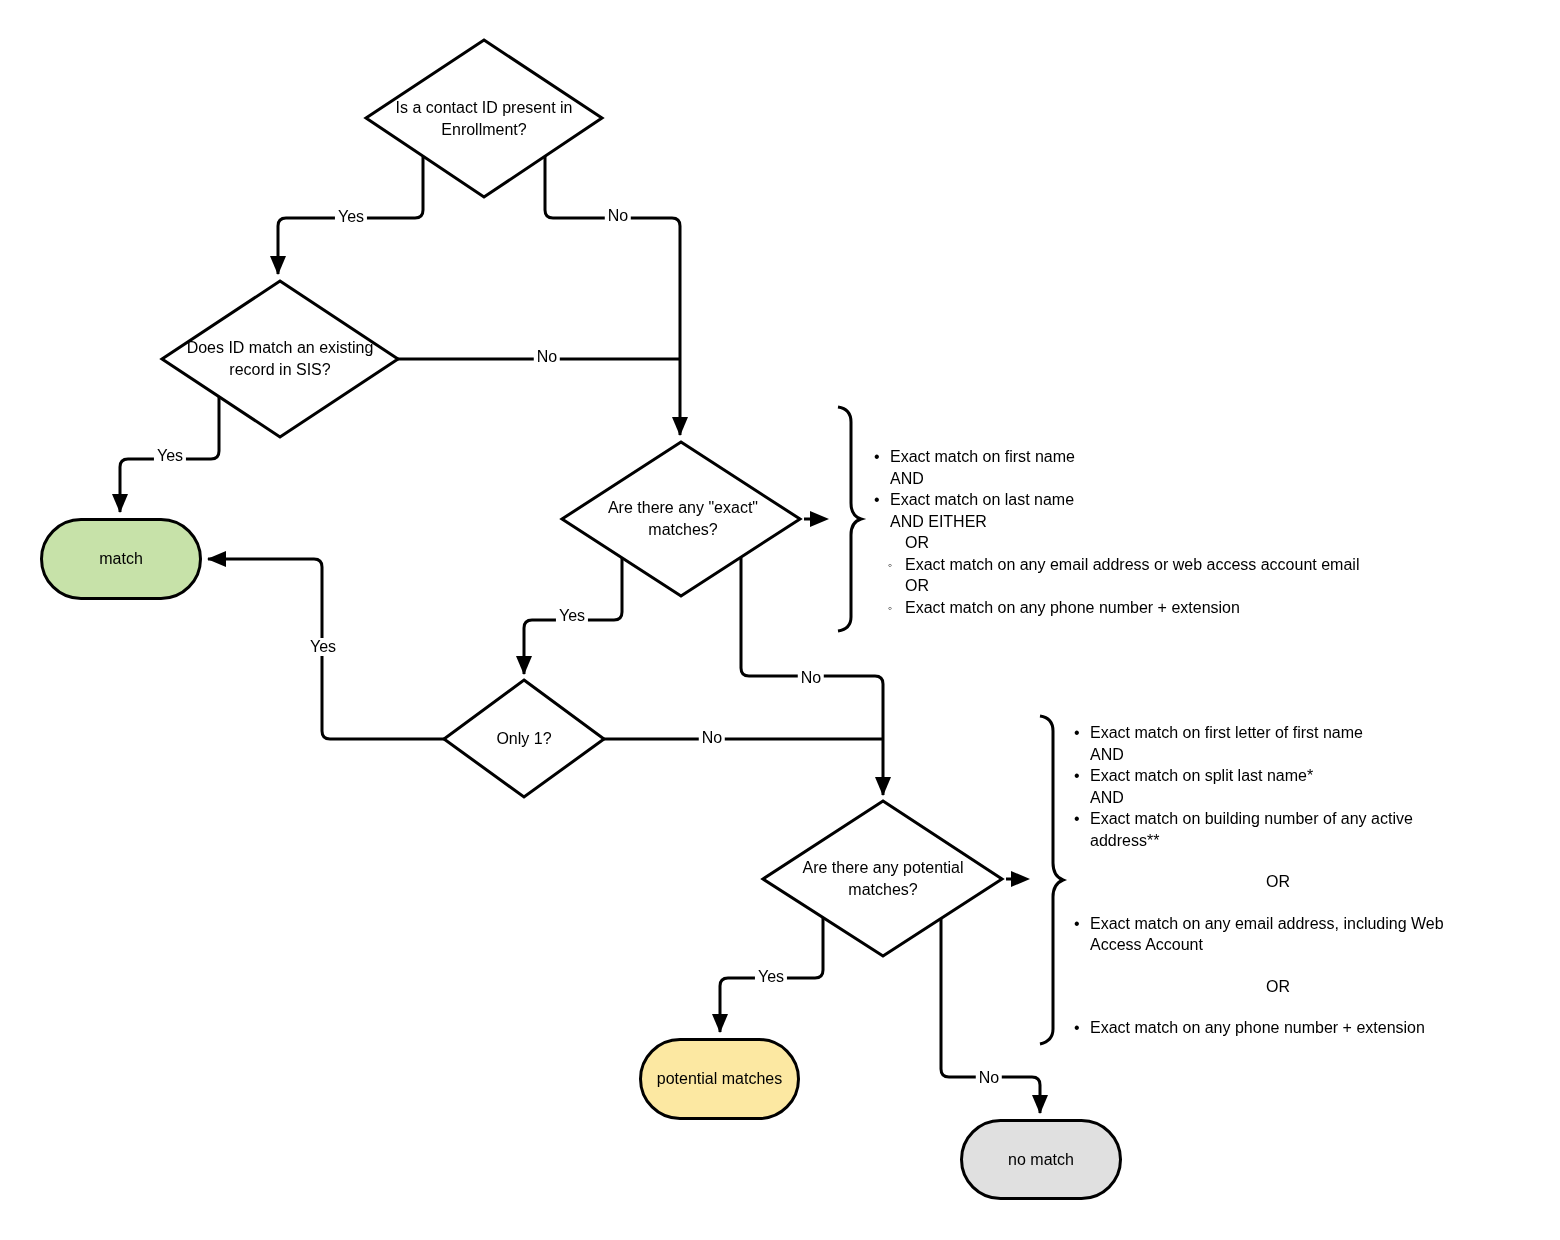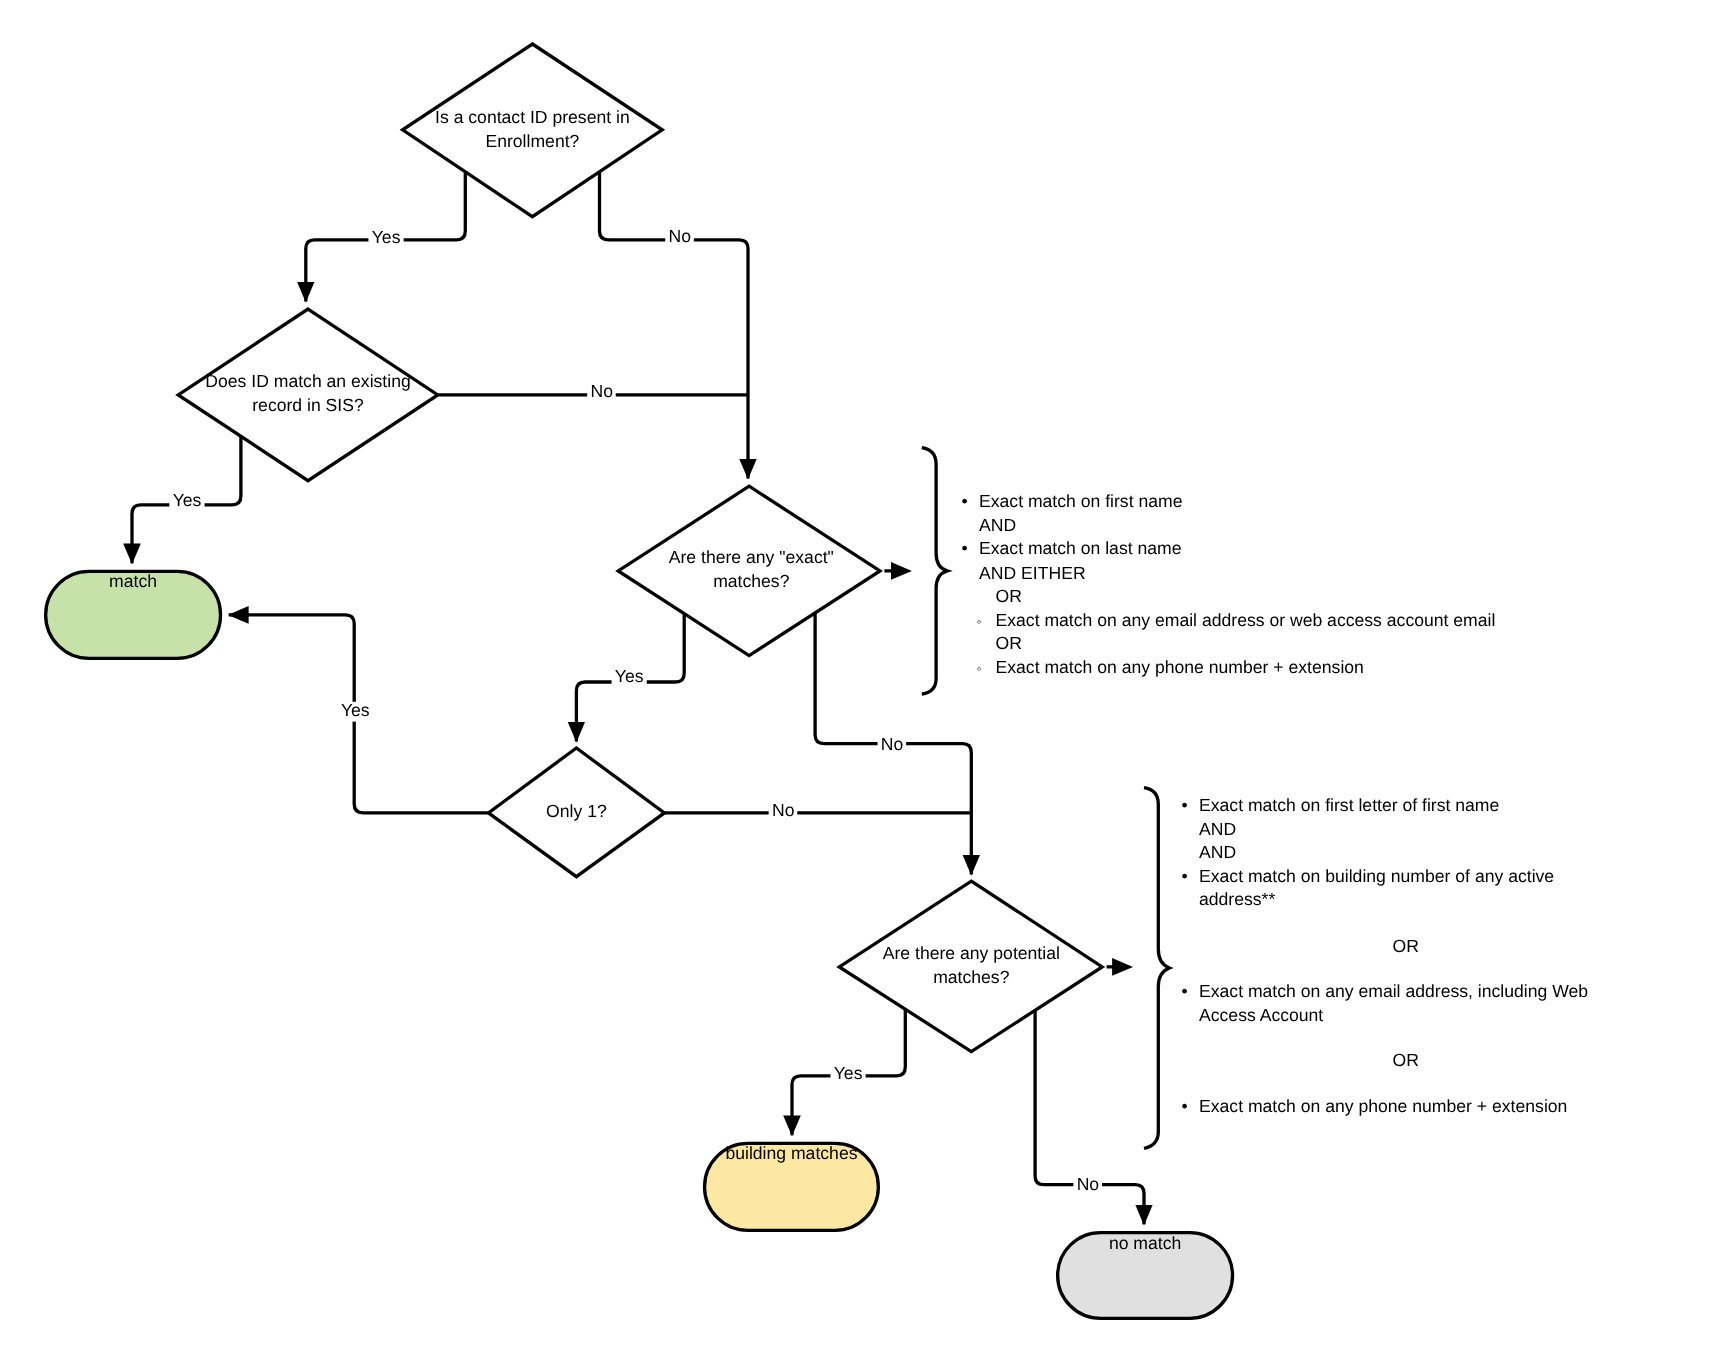--- a/index.html
+++ b/index.html
@@ -16,21 +16,21 @@
     position: absolute;
     transform: translate(-50%,-50%);
     display: flex; align-items: center; justify-content: center;
     text-align: center;
     font-size: 16px; line-height: 22px;
   }
   .terminal {
     position: absolute;
     border: 3px solid #000;
     border-radius: 41px;
-    display: flex; align-items: flex-start; justify-content: center;
+    display: flex; align-items: center; justify-content: center;
     font-size: 16px;
     box-sizing: border-box;
   }
   .elabel {
     position: absolute;
     transform: translate(-50%,-50%);
     background: #ffffff;
     padding: 0 3px;
     font-size: 16px;
     line-height: 18px;
@@ -89,21 +89,21 @@
   <div class="dlabel" style="left:280px; top:359px; width:228px; height:80px;">Does ID match an existing record in SIS?</div>
   <div class="dlabel" style="left:484px; top:119px; width:215px; height:80px;">Is a contact ID present in Enrollment?</div>
   <div class="dlabel" style="left:683px; top:519px; width:185px; height:80px;">Are there any "exact" matches?</div>
   <div class="dlabel" style="left:524px; top:739px; width:120px; height:40px;">Only 1?</div>
   <div class="dlabel" style="left:883px; top:879px; width:200px; height:80px;">Are there any potential matches?</div>
 
   <div class="terminal" style="left: 40px; top: 518px; width: 162px; height: 82px; background: rgb(199, 226, 169);">
     <span>match</span>
   </div>
   <div class="terminal" style="left: 639px; top: 1038px; width: 161px; height: 82px; background: rgb(252, 232, 162);">
-    <span>building matches</span>
+    <span>potential matches</span>
   </div>
   <div class="terminal" style="left: 960px; top: 1119px; width: 162px; height: 81px; background: rgb(224, 224, 224);">
     <span>no match</span>
   </div>
 
   <span class="elabel" style="left:351px; top:217px;">Yes</span>
   <span class="elabel" style="left:618px; top:216px;">No</span>
   <span class="elabel" style="left:170px; top:456px;">Yes</span>
   <span class="elabel" style="left:547px; top:357px;">No</span>
   <span class="elabel" style="left:572px; top:616px;">Yes</span>
@@ -119,20 +119,21 @@
       <div class="crit-line b">Exact match on last name</div>
       <div class="crit-line c">AND EITHER</div>
       <div class="crit-line sc">OR</div>
       <div class="crit-line s">Exact match on any email address or web access account email</div>
       <div class="crit-line sc">OR</div>
       <div class="crit-line s">Exact match on any phone number + extension</div>
     </div>
   <div class="crit-list" style="left:1072px; top:722px; width:412px;">
       <div class="crit-line b">Exact match on first letter of first name</div>
       <div class="crit-line c">AND</div>
+      <div class="crit-line b">Exact match on split last name*</div>
       <div class="crit-line c">AND</div>
       <div class="crit-line b">Exact match on building number of any active address**</div>
       <div class="crit-line center">OR</div>
       <div class="crit-line b">Exact match on any email address, including Web Access Account</div>
       <div class="crit-line center">OR</div>
       <div class="crit-line b">Exact match on any phone number + extension</div>
     </div>
 
 </div>
 

